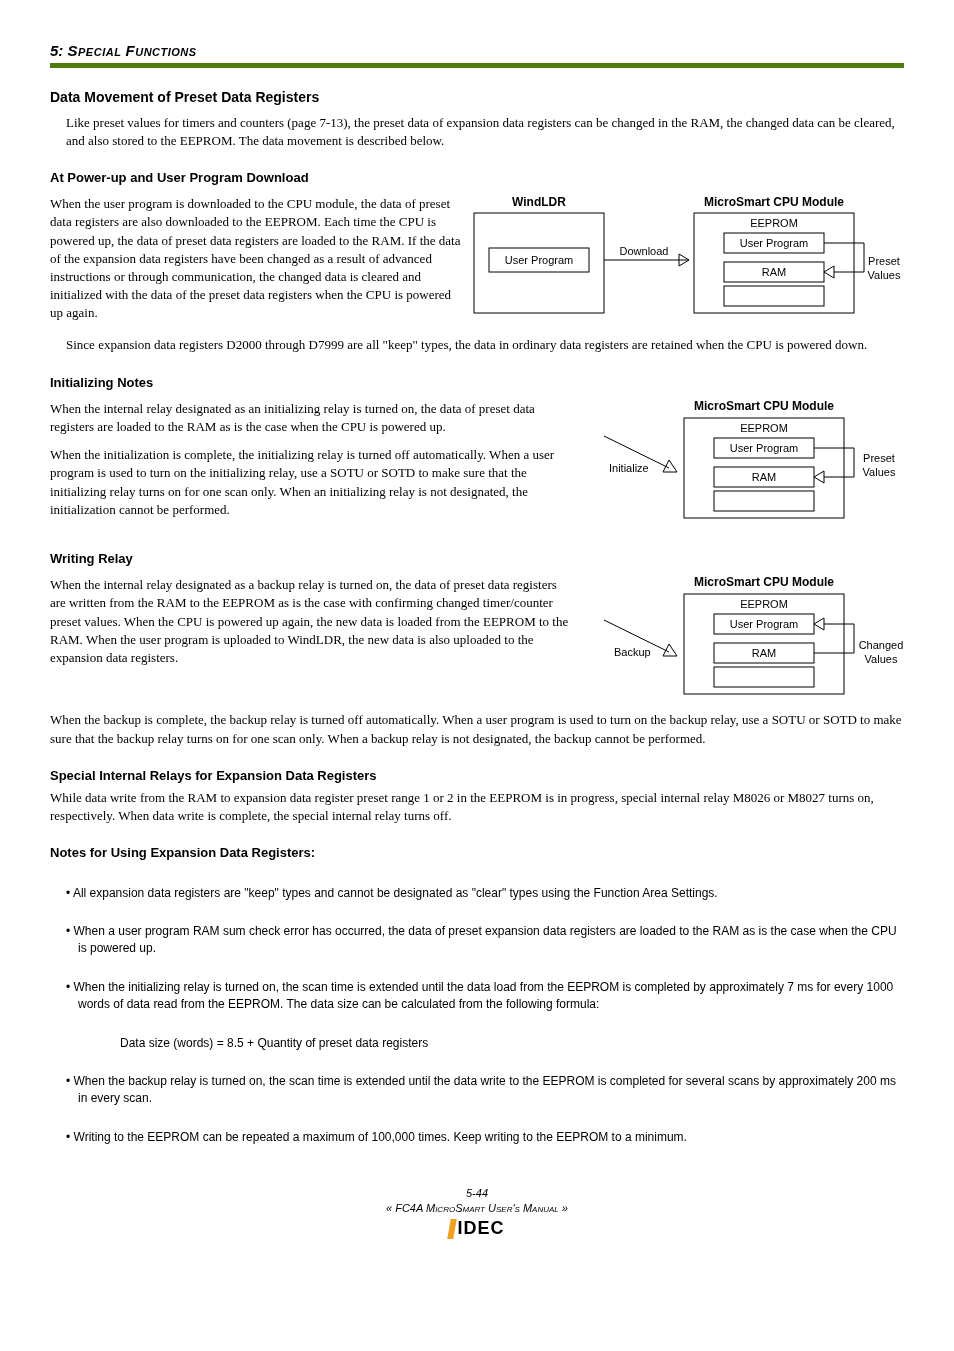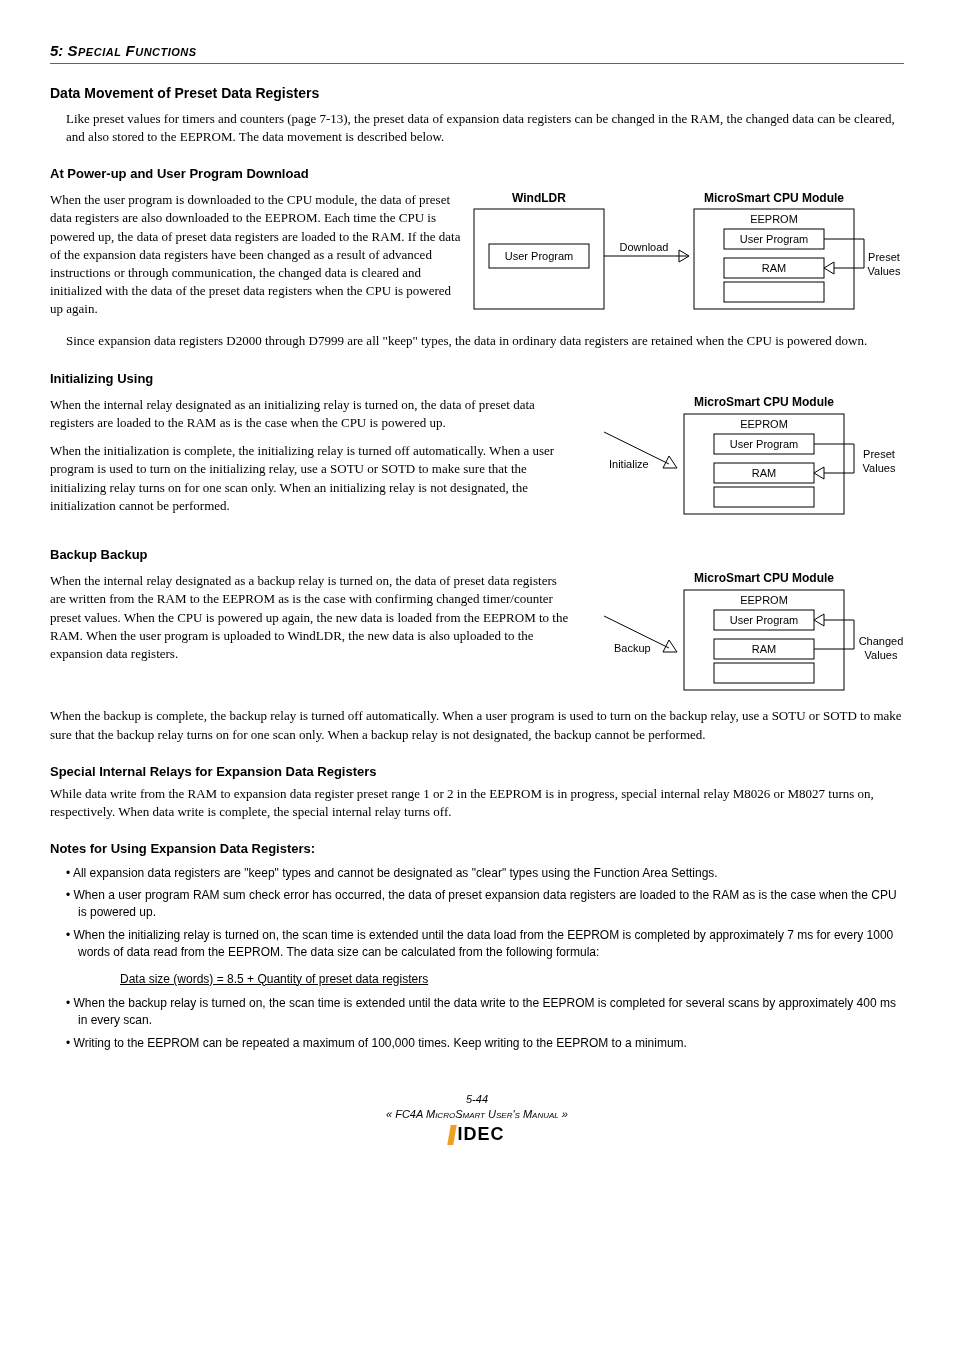--- a/index.html
+++ b/index.html
@@ -10,21 +10,21 @@
     background: #fff;
     margin: 0;
     padding: 40px 50px;
     width: 854px;
   }
   .chapter-header {
     font-family: Arial, Helvetica, sans-serif;
     font-weight: bold;
     font-style: italic;
     font-size: 15px;
-    border-bottom: 1px solid #4d7c0f;
+    border-bottom: 5px solid #4d7c0f;
     padding-bottom: 2px;
     margin-bottom: 20px;
   }
   .chapter-num { font-style: italic; }
   .chapter-word { font-variant: small-caps; font-style: italic; letter-spacing: 0.5px; }
   h1.section {
     font-family: Arial, Helvetica, sans-serif;
     font-weight: bold;
     font-size: 14px;
     margin: 18px 0 6px 0;
@@ -41,32 +41,31 @@
   }
   p.no-indent { margin-left: 0; }
   ul.notes {
     font-family: Arial, Helvetica, sans-serif;
     font-size: 12px;
     margin: 4px 0 10px 16px;
     padding: 0;
     list-style: none;
   }
   ul.notes li {
-    margin: 6px 0;
+    margin: 22px 0;
     padding-left: 12px;
     text-indent: -12px;
   }
   ul.notes li::before { content: "• "; }
   .formula {
     font-family: Arial, Helvetica, sans-serif;
     font-size: 12px;
     margin-left: 70px;
     margin-top: 4px;
     margin-bottom: 8px;
-    text-decoration: underline;
   }
   .row { display: flex; align-items: flex-start; }
   .row .text { flex: 1; }
   .row .diagram { flex-shrink: 0; }
   svg { font-family: Arial, Helvetica, sans-serif; }
   .footer {
     display: flex;
     justify-content: space-between;
     align-items: center;
     margin-top: 40px;
@@ -126,21 +125,21 @@
       <line x1="400" y1="52" x2="400" y2="81" stroke="#000"></line>
       <line x1="400" y1="81" x2="370" y2="81" stroke="#000"></line>
       <polygon points="360,81 370,75 370,87" fill="none" stroke="#000"></polygon>
       <text x="420" y="74" font-size="11" text-anchor="middle">Preset</text>
       <text x="420" y="88" font-size="11" text-anchor="middle">Values</text>
     </svg>
   </div>
 </div>
 <p>Since expansion data registers D2000 through D7999 are all "keep" types, the data in ordinary data registers are retained when the CPU is powered down.</p>
 
-<h2 class="sub">Initializing Using</h2>
+<h2 class="sub">Initializing Notes</h2>
 <div class="row">
   <div class="text">
     <p class="no-indent">When the internal relay designated as an initializing relay is turned on, the data of preset data registers are loaded to the RAM as is the case when the CPU is powered up.</p>
     <p class="no-indent">When the initialization is complete, the initializing relay is turned off automatically. When a user program is used to turn on the initializing relay, use a SOTU or SOTD to make sure that the initializing relay turns on for one scan only. When an initializing relay is not designated, the initialization cannot be performed.</p>
   </div>
   <div class="diagram">
     <svg width="330" height="130" viewBox="0 0 330 130">
       <text x="190" y="14" font-size="12" font-weight="bold" text-anchor="middle">MicroSmart CPU Module</text>
       <line x1="30" y1="40" x2="95" y2="72" stroke="#000"></line>
       <polygon points="103,76 89,76 95,64" fill="none" stroke="#000"></polygon>
@@ -155,21 +154,21 @@
       <line x1="240" y1="52" x2="280" y2="52" stroke="#000"></line>
       <line x1="280" y1="52" x2="280" y2="81" stroke="#000"></line>
       <line x1="280" y1="81" x2="250" y2="81" stroke="#000"></line>
       <polygon points="240,81 250,75 250,87" fill="none" stroke="#000"></polygon>
       <text x="305" y="66" font-size="11" text-anchor="middle">Preset</text>
       <text x="305" y="80" font-size="11" text-anchor="middle">Values</text>
     </svg>
   </div>
 </div>
 
-<h2 class="sub">Backup Backup</h2>
+<h2 class="sub">Writing Relay</h2>
 <div class="row">
   <div class="text">
     <p class="no-indent">When the internal relay designated as a backup relay is turned on, the data of preset data registers are written from the RAM to the EEPROM as is the case with confirming changed timer/counter preset values. When the CPU is powered up again, the new data is loaded from the EEPROM to the RAM. When the user program is uploaded to WindLDR, the new data is also uploaded to the expansion data registers.</p>
   </div>
   <div class="diagram">
     <svg width="330" height="130" viewBox="0 0 330 130">
       <text x="190" y="14" font-size="12" font-weight="bold" text-anchor="middle">MicroSmart CPU Module</text>
       <line x1="30" y1="48" x2="95" y2="80" stroke="#000"></line>
       <polygon points="103,84 89,84 95,72" fill="none" stroke="#000"></polygon>
       <text x="40" y="84" font-size="11">Backup</text>
@@ -195,21 +194,21 @@
 <p class="no-indent">While data write from the RAM to expansion data register preset range 1 or 2 in the EEPROM is in progress, special internal relay M8026 or M8027 turns on, respectively. When data write is complete, the special internal relay turns off.</p>
 
 <h2 class="sub">Notes for Using Expansion Data Registers:</h2>
 <ul class="notes">
   <li>All expansion data registers are "keep" types and cannot be designated as "clear" types using the Function Area Settings.</li>
   <li>When a user program RAM sum check error has occurred, the data of preset expansion data registers are loaded to the RAM as is the case when the CPU is powered up.</li>
   <li>When the initializing relay is turned on, the scan time is extended until the data load from the EEPROM is completed by approximately 7 ms for every 1000 words of data read from the EEPROM. The data size can be calculated from the following formula:</li>
 </ul>
 <div class="formula">Data size (words) = 8.5 + Quantity of preset data registers</div>
 <ul class="notes">
-  <li>When the backup relay is turned on, the scan time is extended until the data write to the EEPROM is completed for several scans by approximately 400 ms in every scan.</li>
+  <li>When the backup relay is turned on, the scan time is extended until the data write to the EEPROM is completed for several scans by approximately 200 ms in every scan.</li>
   <li>Writing to the EEPROM can be repeated a maximum of 100,000 times. Keep writing to the EEPROM to a minimum.</li>
 </ul>
 
 <div class="footer">
   <span class="pg">5-44</span>
   <span class="man">« FC4A MicroSmart User's Manual »</span>
   <span class="logo">
     <span class="bar"></span>
     <span>IDEC</span>
   </span>

